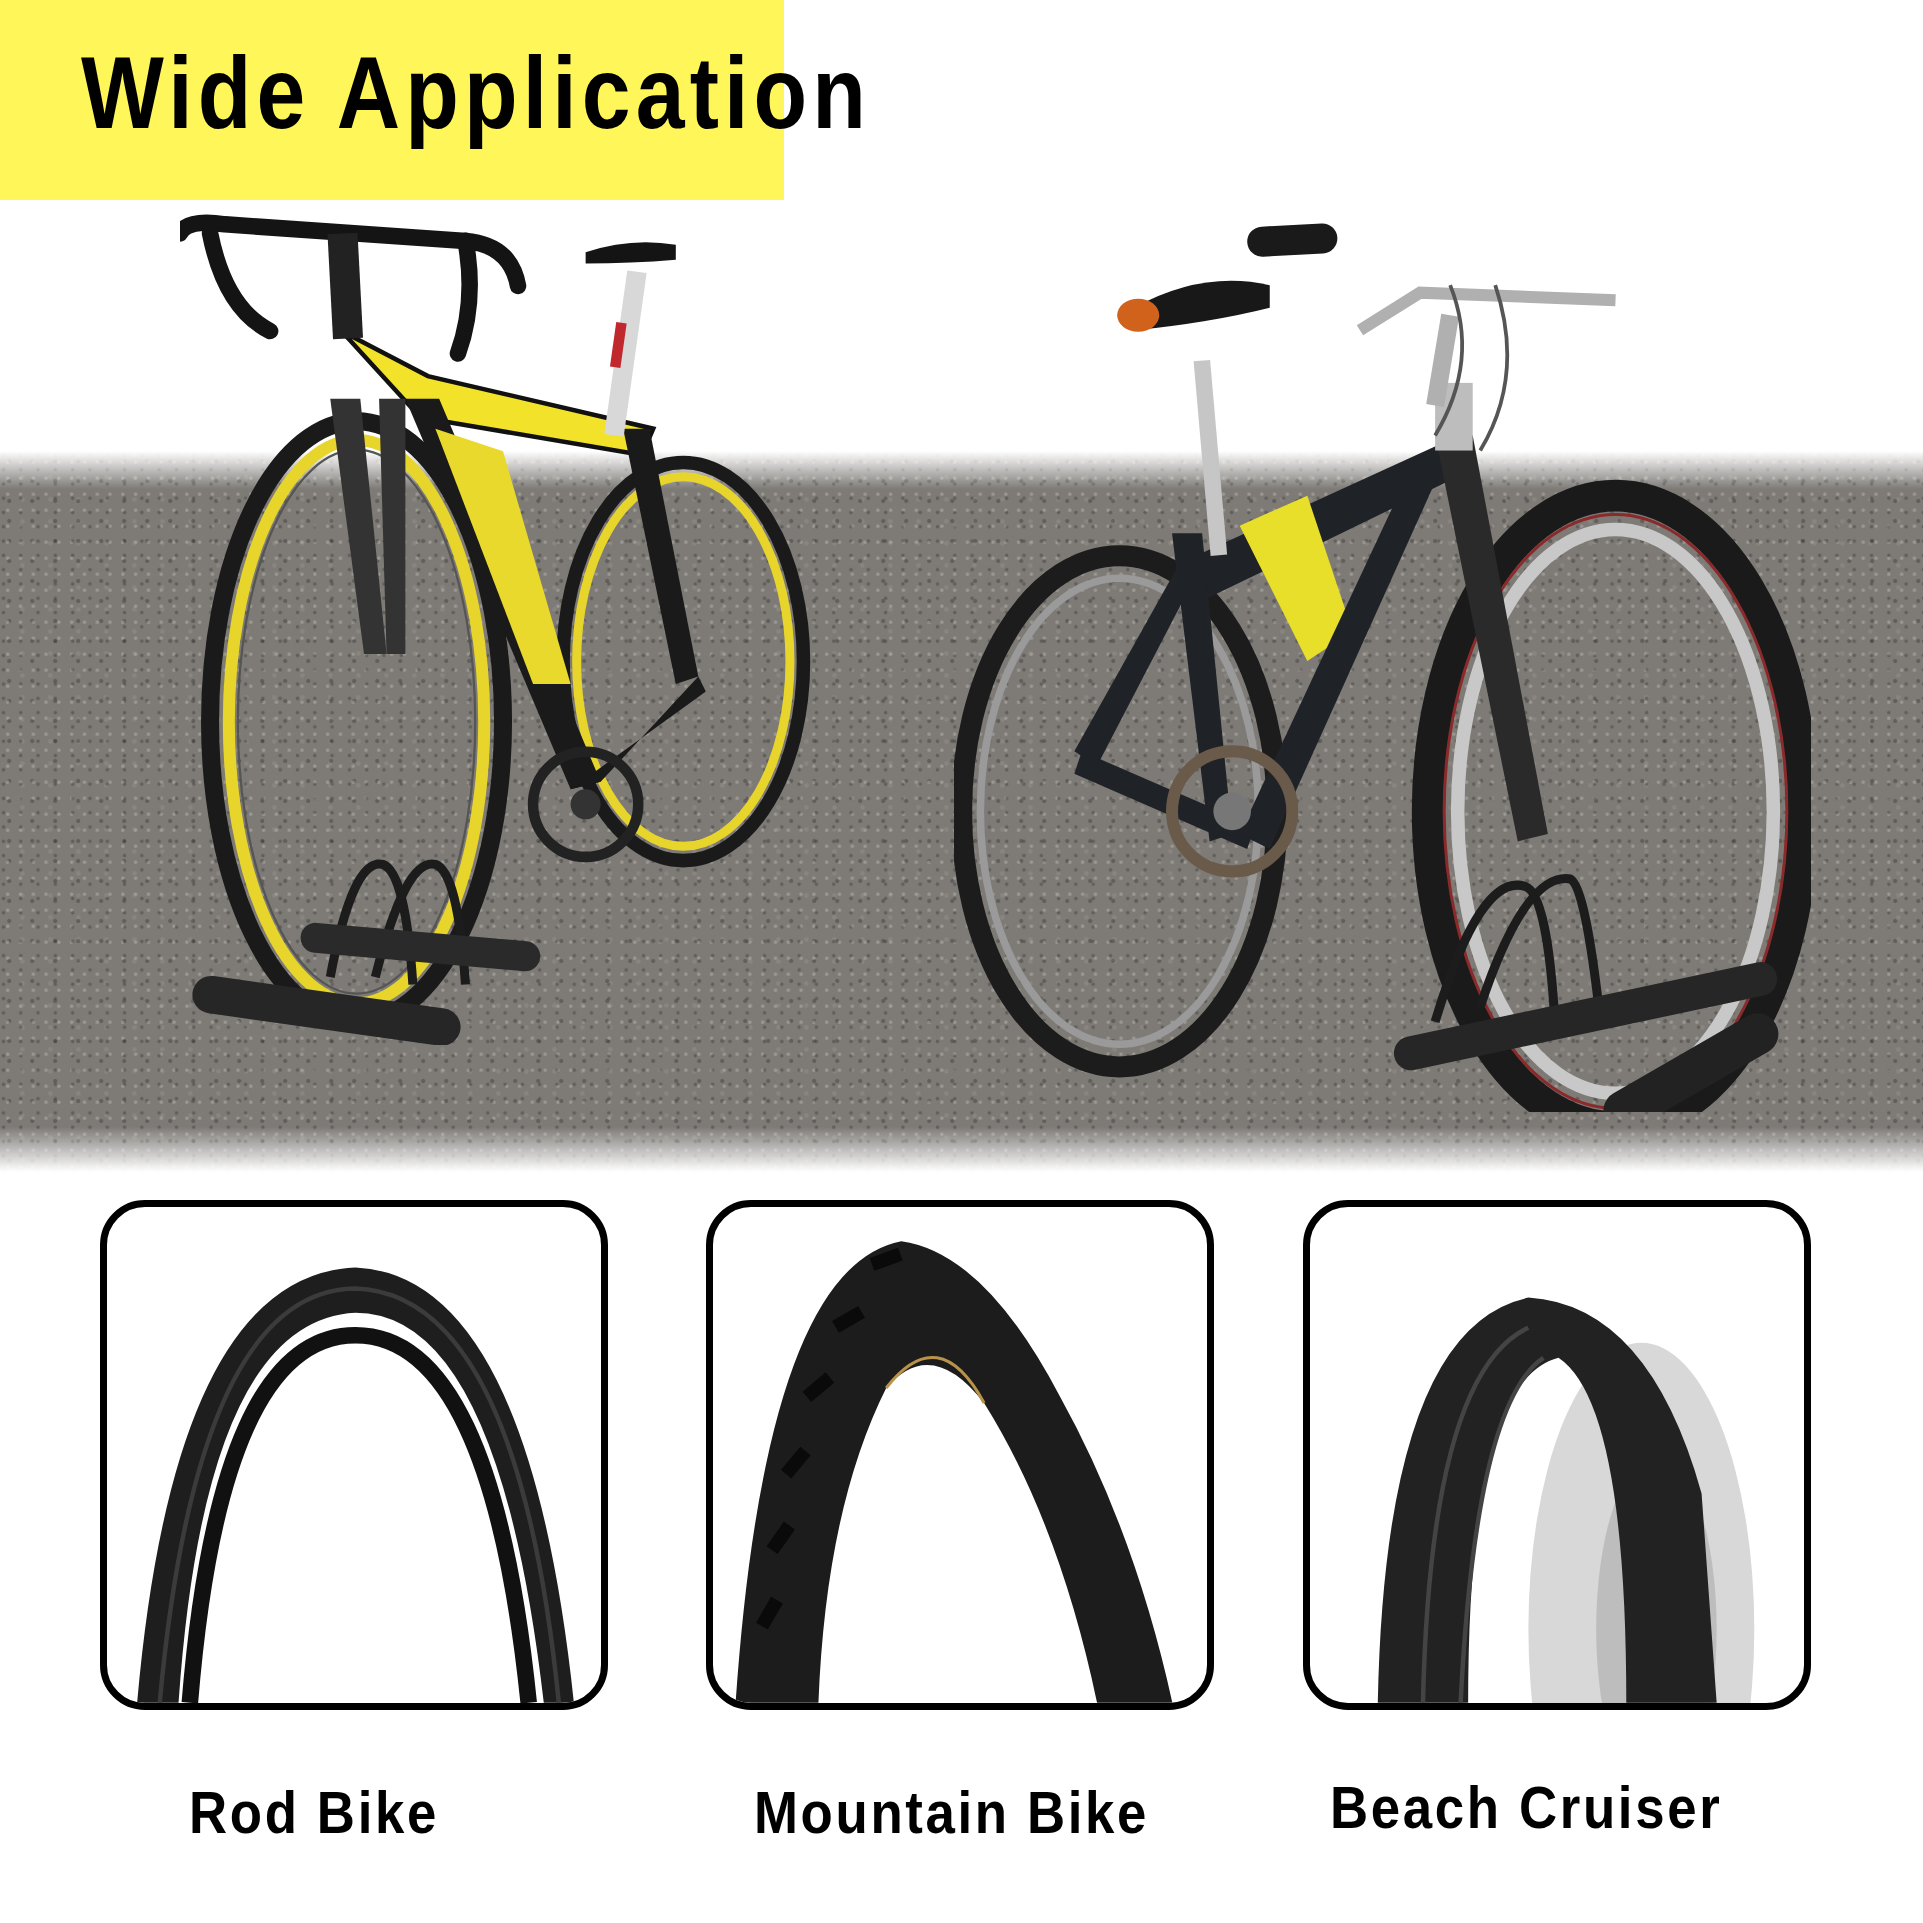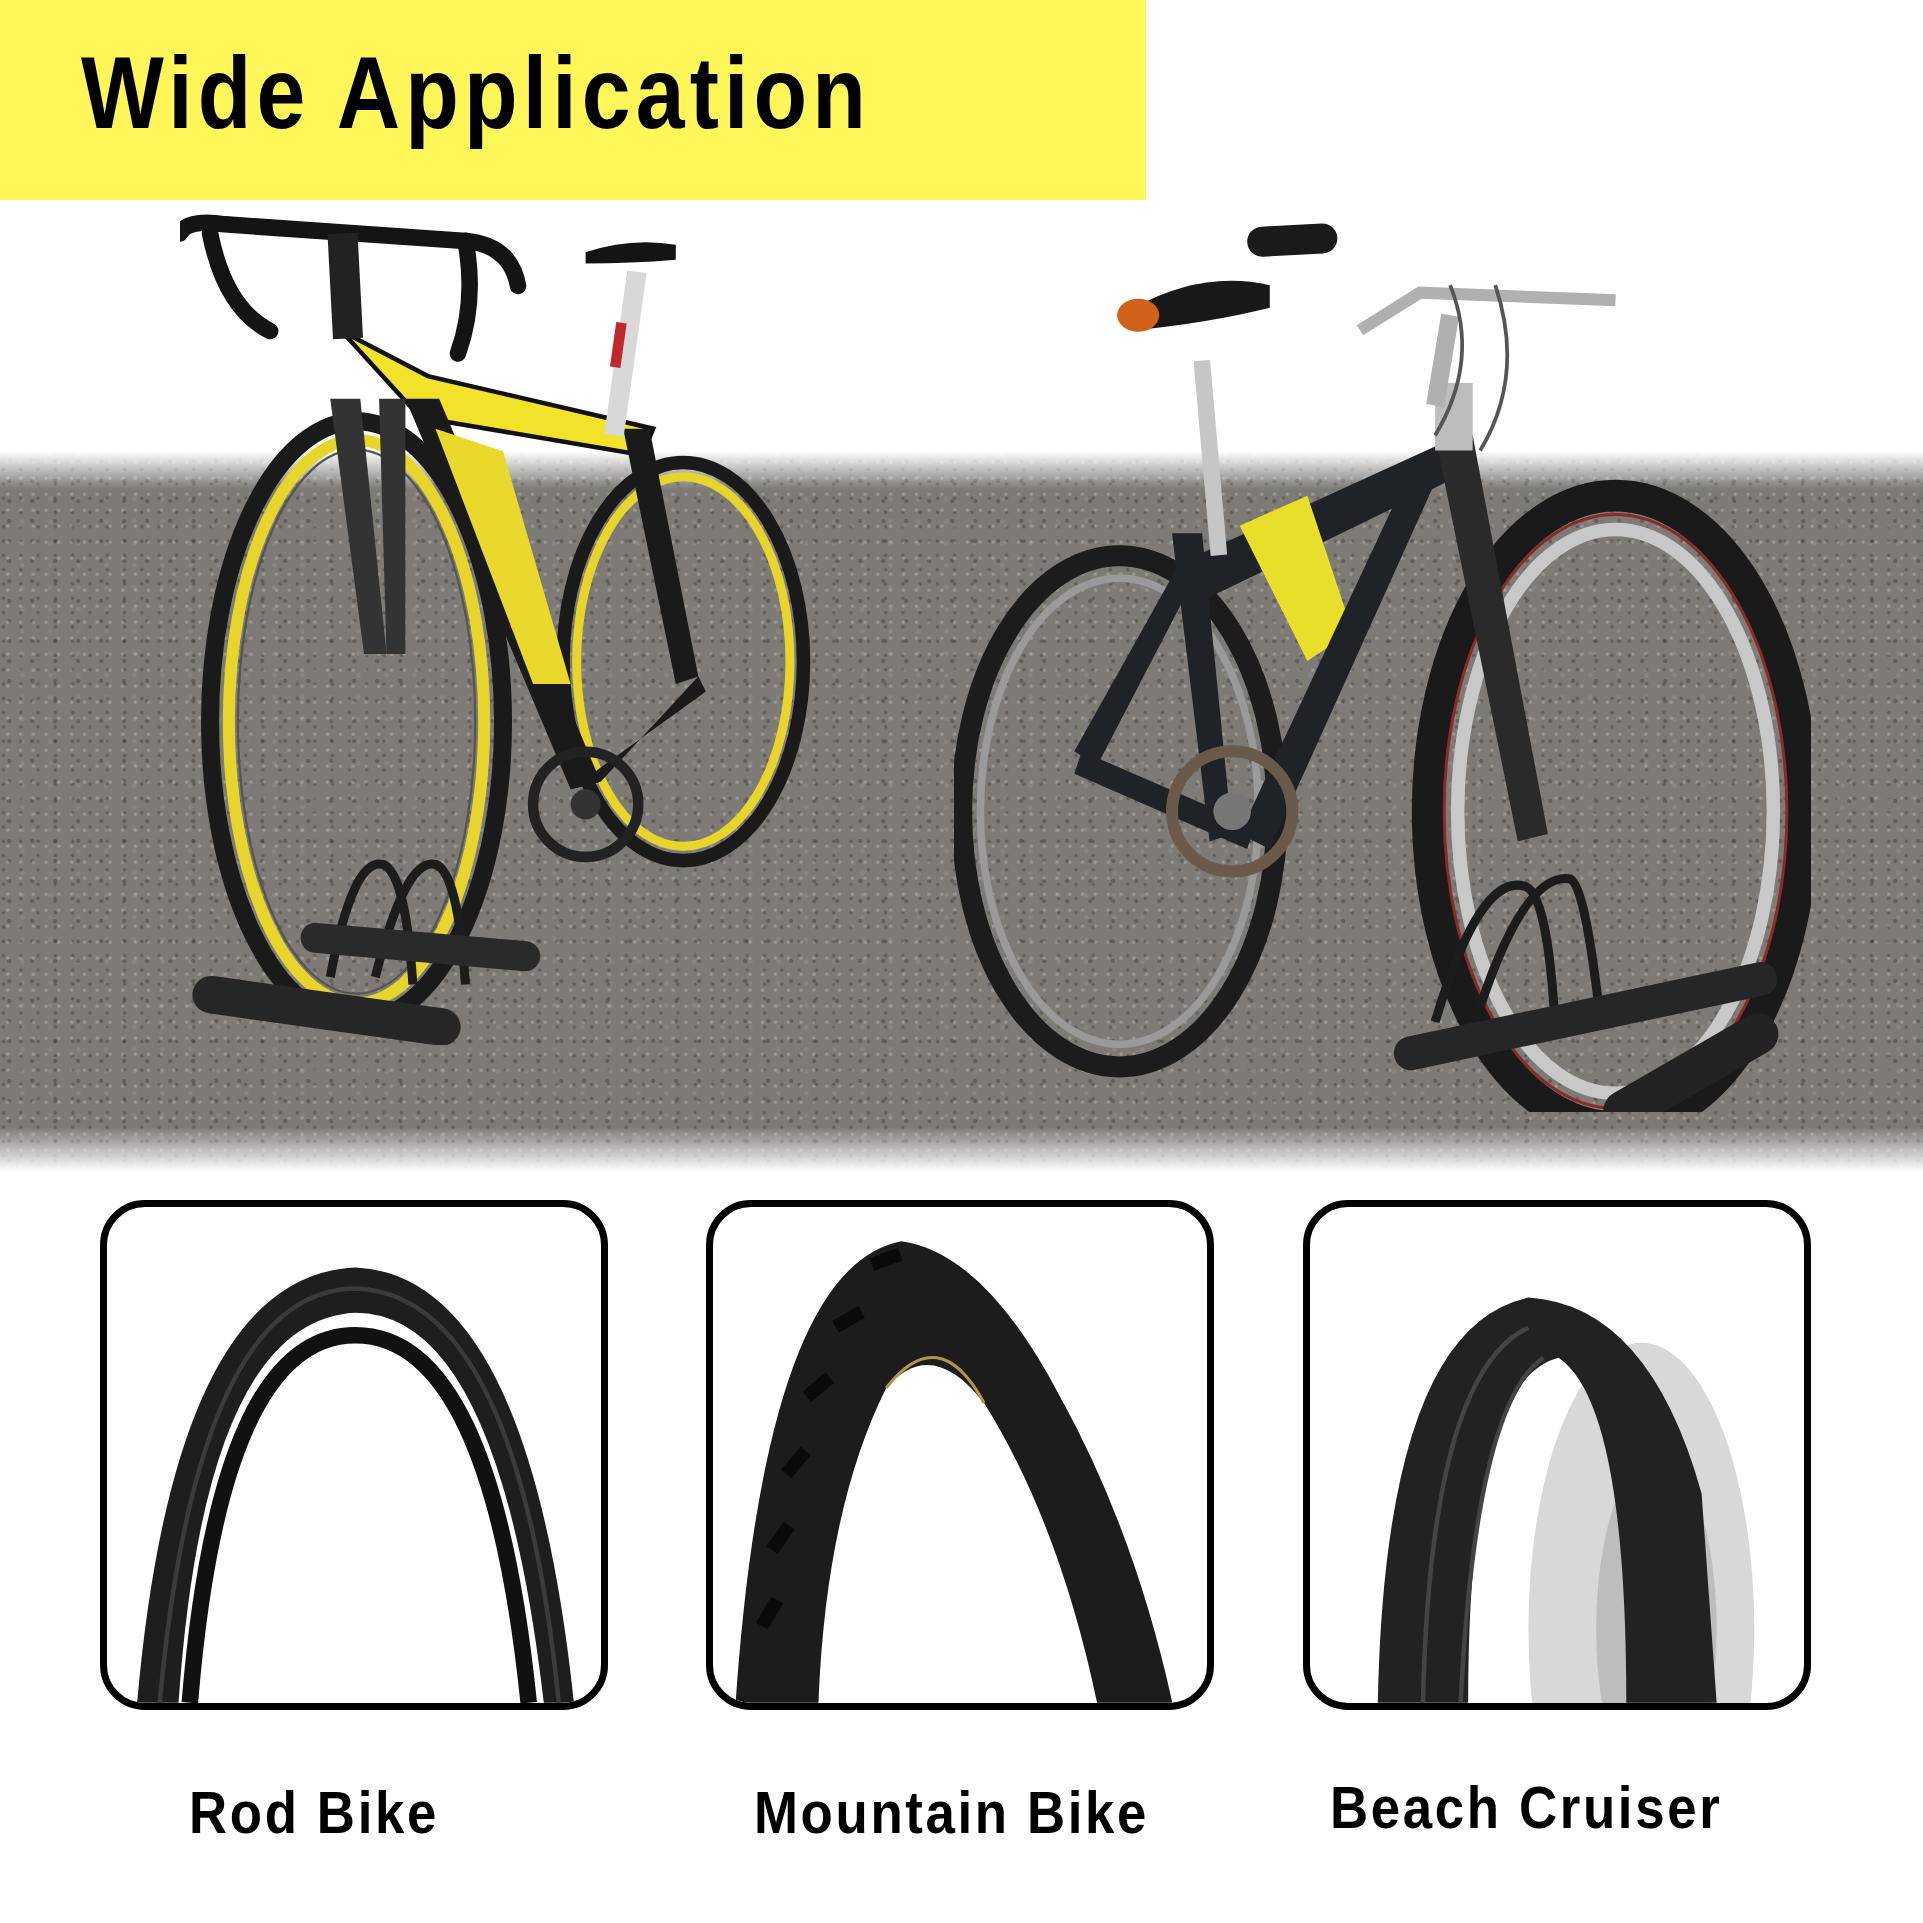--- a/index.html
+++ b/index.html
@@ -1,18 +1,18 @@
 <!DOCTYPE html>
 <html style="font-size:12px"><head>
 <meta charset="utf-8">
 <style>
   html, body { margin:0; padding:0; background:#ffffff; }
   body { width:1924px; height:1924px; position:relative; overflow:hidden;
          font-family:"Liberation Sans", "DejaVu Sans", sans-serif; }
-  .banner { position:absolute; left:0; top:0; width:1146px; height:200px; background:#fff65a; }
+  .banner { position:absolute; left:0; top:0; width:784px; height:200px; background:#fff65a; }
   .banner-title { position:absolute; left:81px; top:42px; font-size:102px; font-weight:700;
                   letter-spacing:6px; color:#000; line-height:1; transform:scaleX(0.86); transform-origin:left top;
                   white-space:nowrap; }
   .gravel { position:absolute; left:0; top:451px; width:1924px; height:721px;
             background:
               radial-gradient(circle at 20% 30%, rgba(40,40,38,0.35) 1.1px, transparent 2.3px) 0 0/17.3px 14.3px,
               radial-gradient(circle at 60% 70%, rgba(210,205,200,0.35) 1.1px, transparent 2.3px) 0 0/12.8px 16px,
               radial-gradient(circle at 40% 50%, rgba(30,30,28,0.30) 1.5px, transparent 2.6px) 0 0/23px 20px,
               radial-gradient(circle at 80% 20%, rgba(160,150,140,0.35) 1.5px, transparent 3px) 0 0/28px 22px,
               linear-gradient(#7e7b77, #7e7b77);

